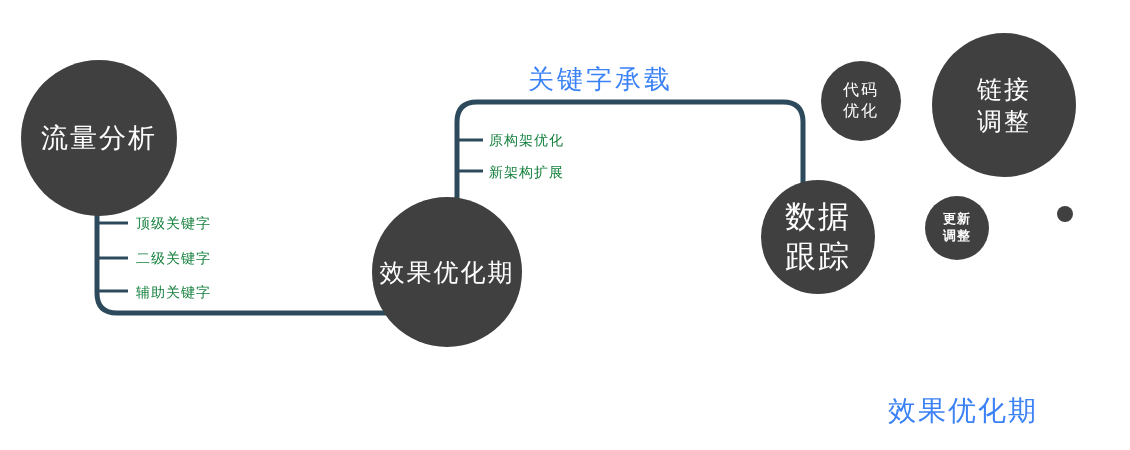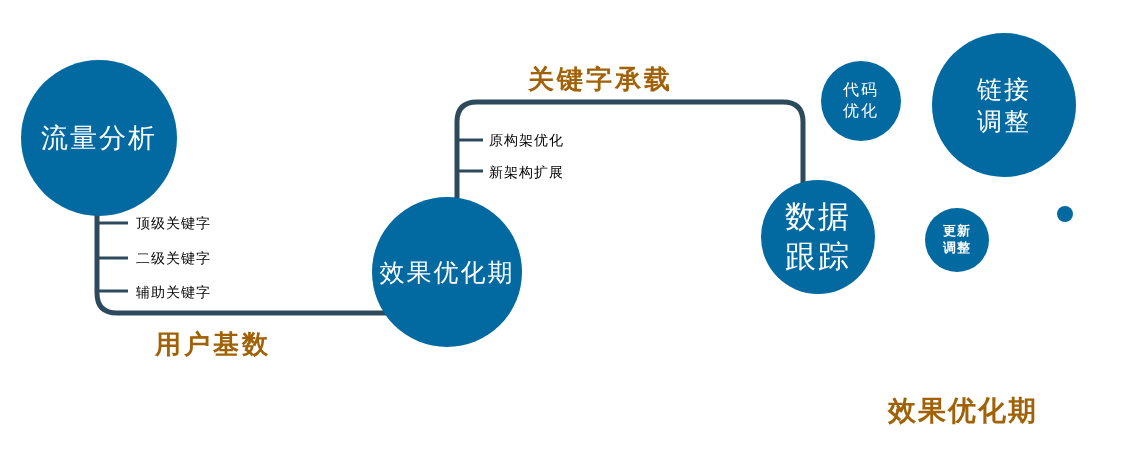--- a/index.html
+++ b/index.html
@@ -7,47 +7,47 @@
     position:relative;
     width:1130px;height:450px;
     background:#ffffff;
     font-family:"Liberation Sans","DejaVu Sans",sans-serif;
     overflow:hidden;
   }
   svg.connectors{position:absolute;left:0;top:0;z-index:1;}
   .circle{
     position:absolute;z-index:2;
     border-radius:50%;
-    background:#0369a1;
+    background:#404040;
     color:#ffffff;
     display:flex;align-items:center;justify-content:center;
     text-align:center;
     letter-spacing:2px;
   }
   .multiline{white-space:pre-line;line-height:1.3;}
   .c-traffic{left:21px;top:60px;width:156px;height:156px;font-size:27px;}
   .c-structure{left:372px;top:197px;width:150px;height:150px;font-size:25px;}
   .c-data{left:761px;top:180px;width:114px;height:114px;font-size:31px;font-weight:400;}
   .c-code{left:821px;top:61px;width:80px;height:80px;font-size:16px;}
   .c-link{left:932px;top:33px;width:144px;height:144px;font-size:25px;}
-  .c-update{left:925px;top:208px;width:64px;height:64px;font-size:13px;font-weight:bold;letter-spacing:1px;}
+  .c-update{left:925px;top:196px;width:64px;height:64px;font-size:13px;font-weight:bold;letter-spacing:1px;}
   .c-dot{left:1057px;top:206px;width:16px;height:16px;}
   .c-report{left:929px;top:254px;width:114px;height:114px;font-size:23px;font-weight:600;}
   .edge-label{
     position:absolute;z-index:3;
-    color:#a16207;
-    font-weight:700;
+    color:#3b82f6;
+    font-weight:400;
     letter-spacing:3px;
   }
   .l-user-base{left:155px;top:327px;font-size:26px;}
   .l-keyword{left:528px;top:62px;font-size:26px;}
   .l-footer{left:888px;top:392px;font-size:28px;letter-spacing:2px;}
   .branch-label{
     position:absolute;z-index:3;
-    color:#000000;
+    color:#15803d;
     font-size:14px;
     letter-spacing:1px;
   }
   .b-l0{left:136px;top:215px;}
   .b-l1{left:136px;top:250px;}
   .b-l2{left:136px;top:284px;text-align:center;}
   .b-m0{left:489px;top:132px;}
   .b-m1{left:489px;top:164px;}
 </style>
 </head>
@@ -89,21 +89,20 @@
   </div>
 
   <div class="circle c-update">
     <span class="multiline">更新
 调整</span>
   </div>
 
   <div class="circle c-dot"></div>
 
 
-  <div class="edge-label l-user-base">用户基数</div>
   <div class="edge-label l-keyword">关键字承载</div>
   <div class="edge-label l-footer">效果优化期</div>
 
   <div class="branch-label b-l0">顶级关键字</div>
   <div class="branch-label b-l1">二级关键字</div>
   <div class="branch-label b-l2">辅助关键字</div>
   <div class="branch-label b-m0">原构架优化</div>
   <div class="branch-label b-m1">新架构扩展</div>
 
 </div>

